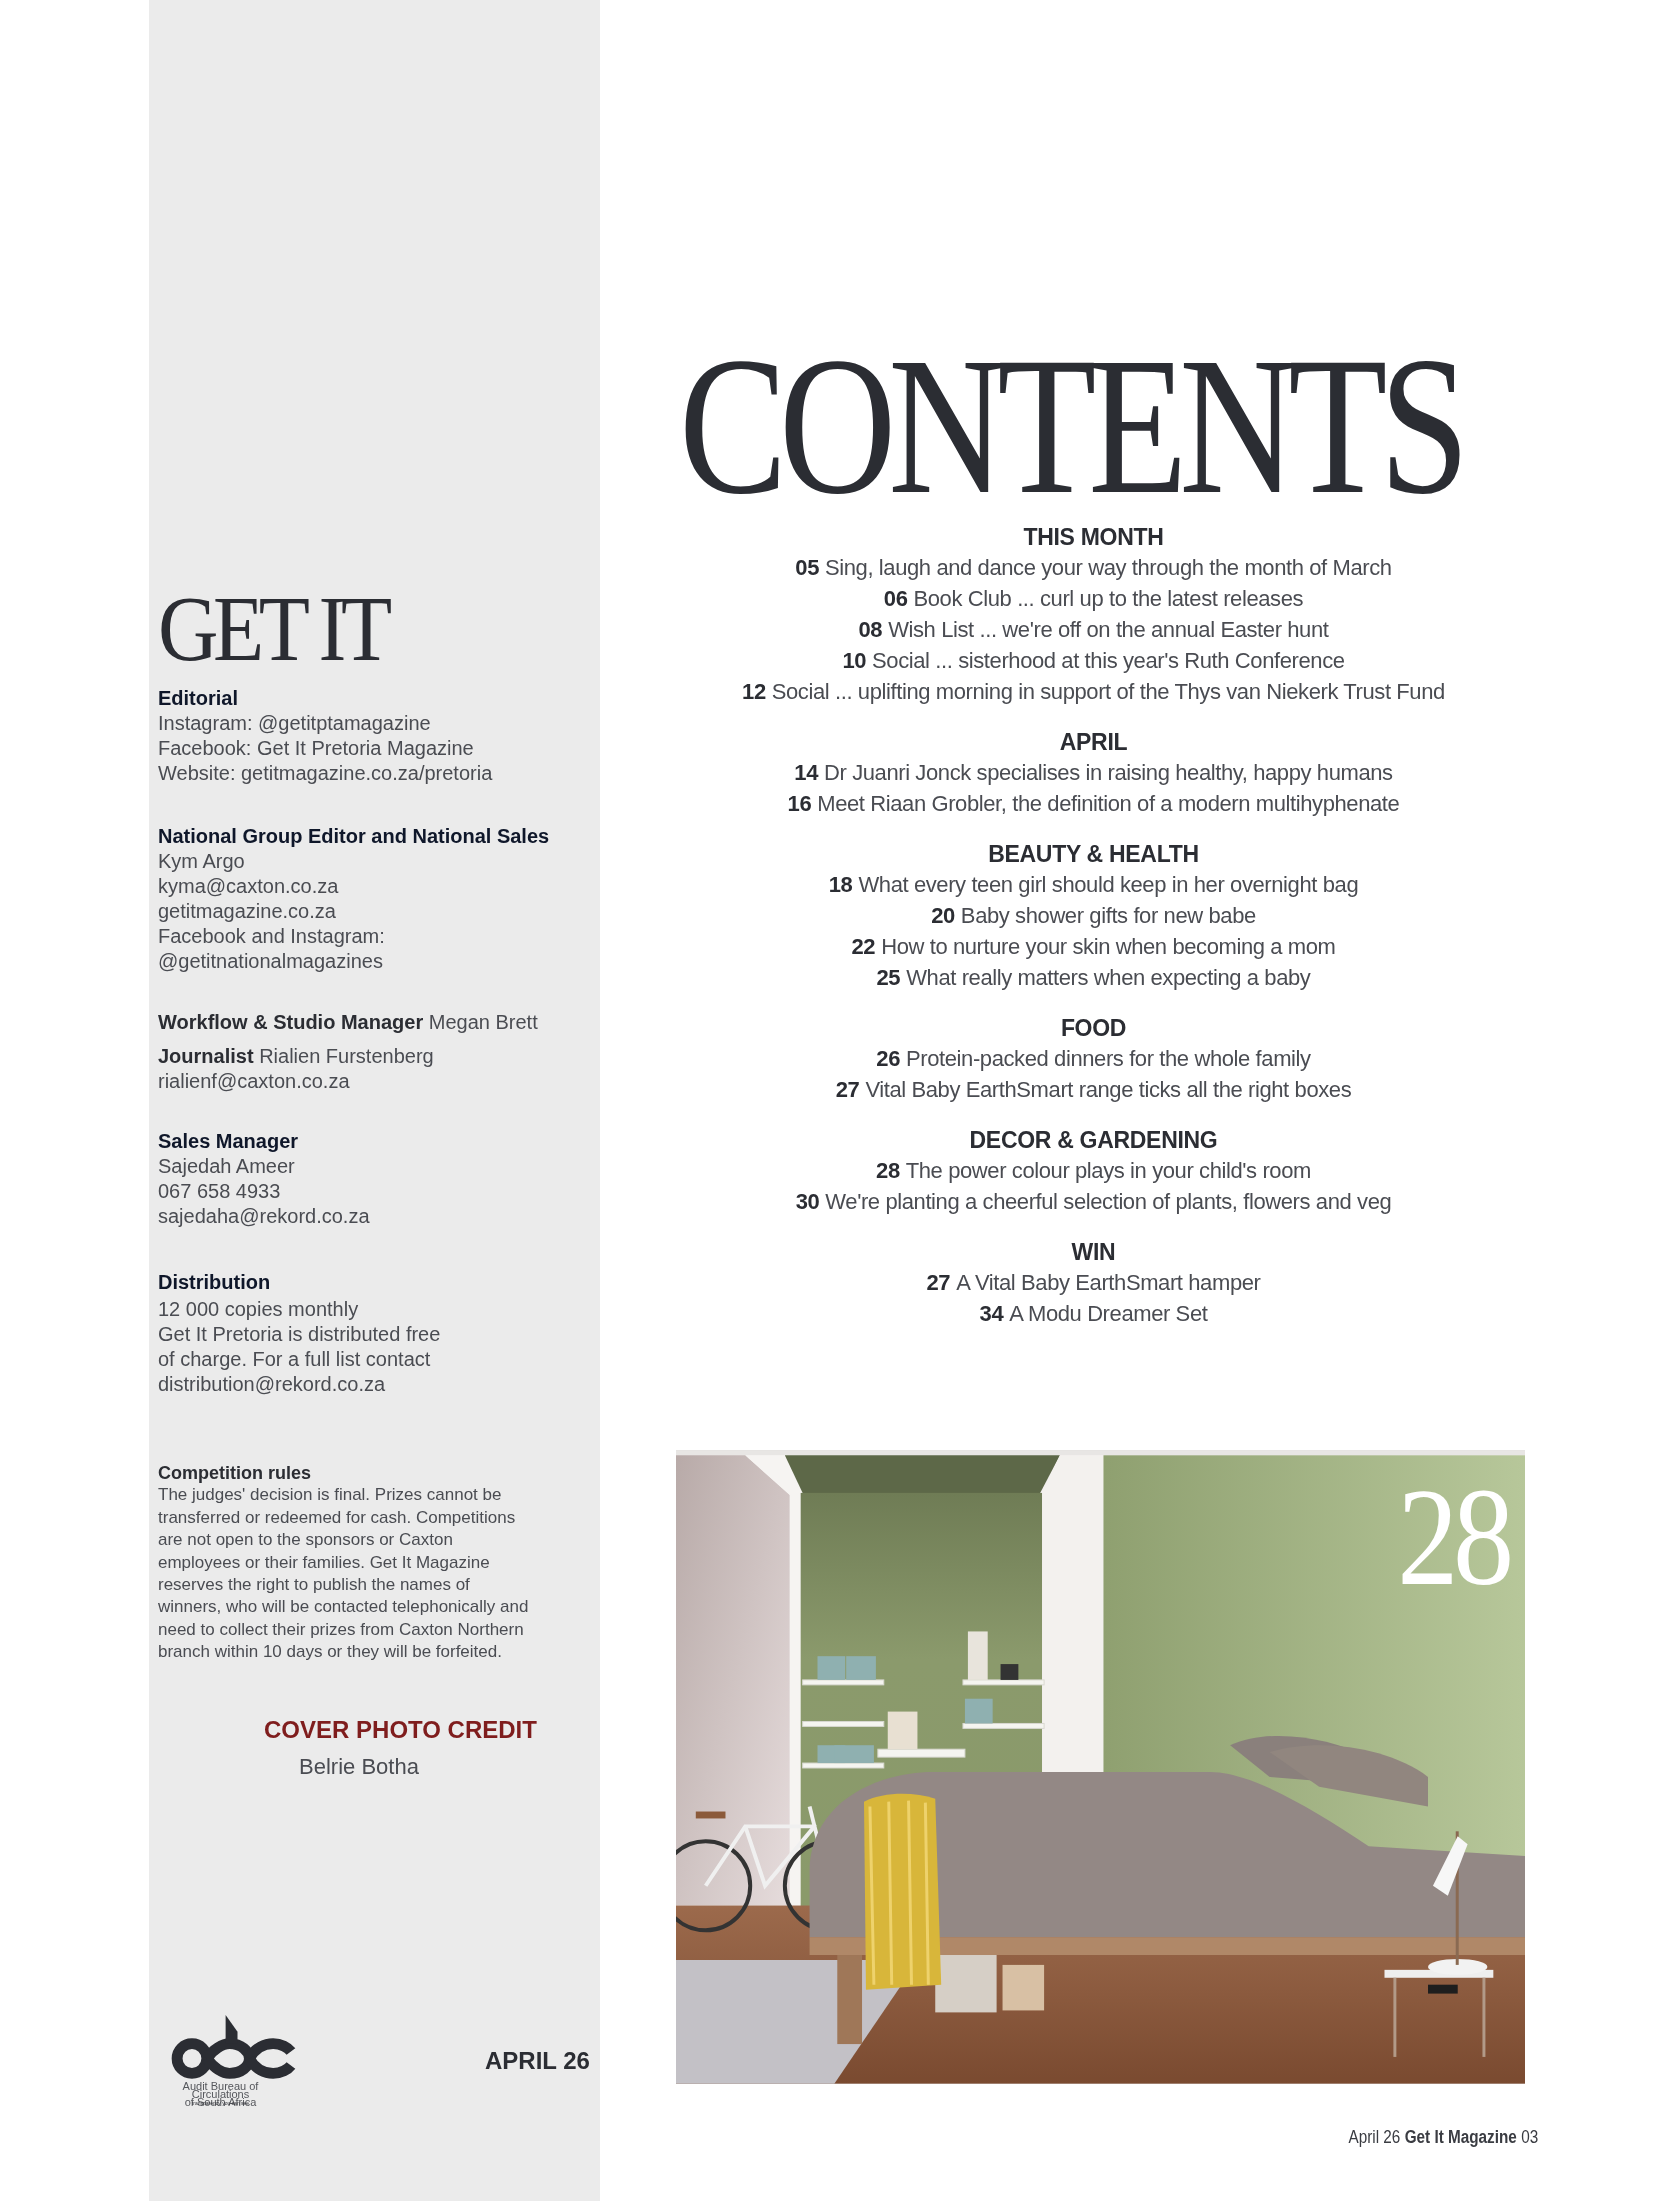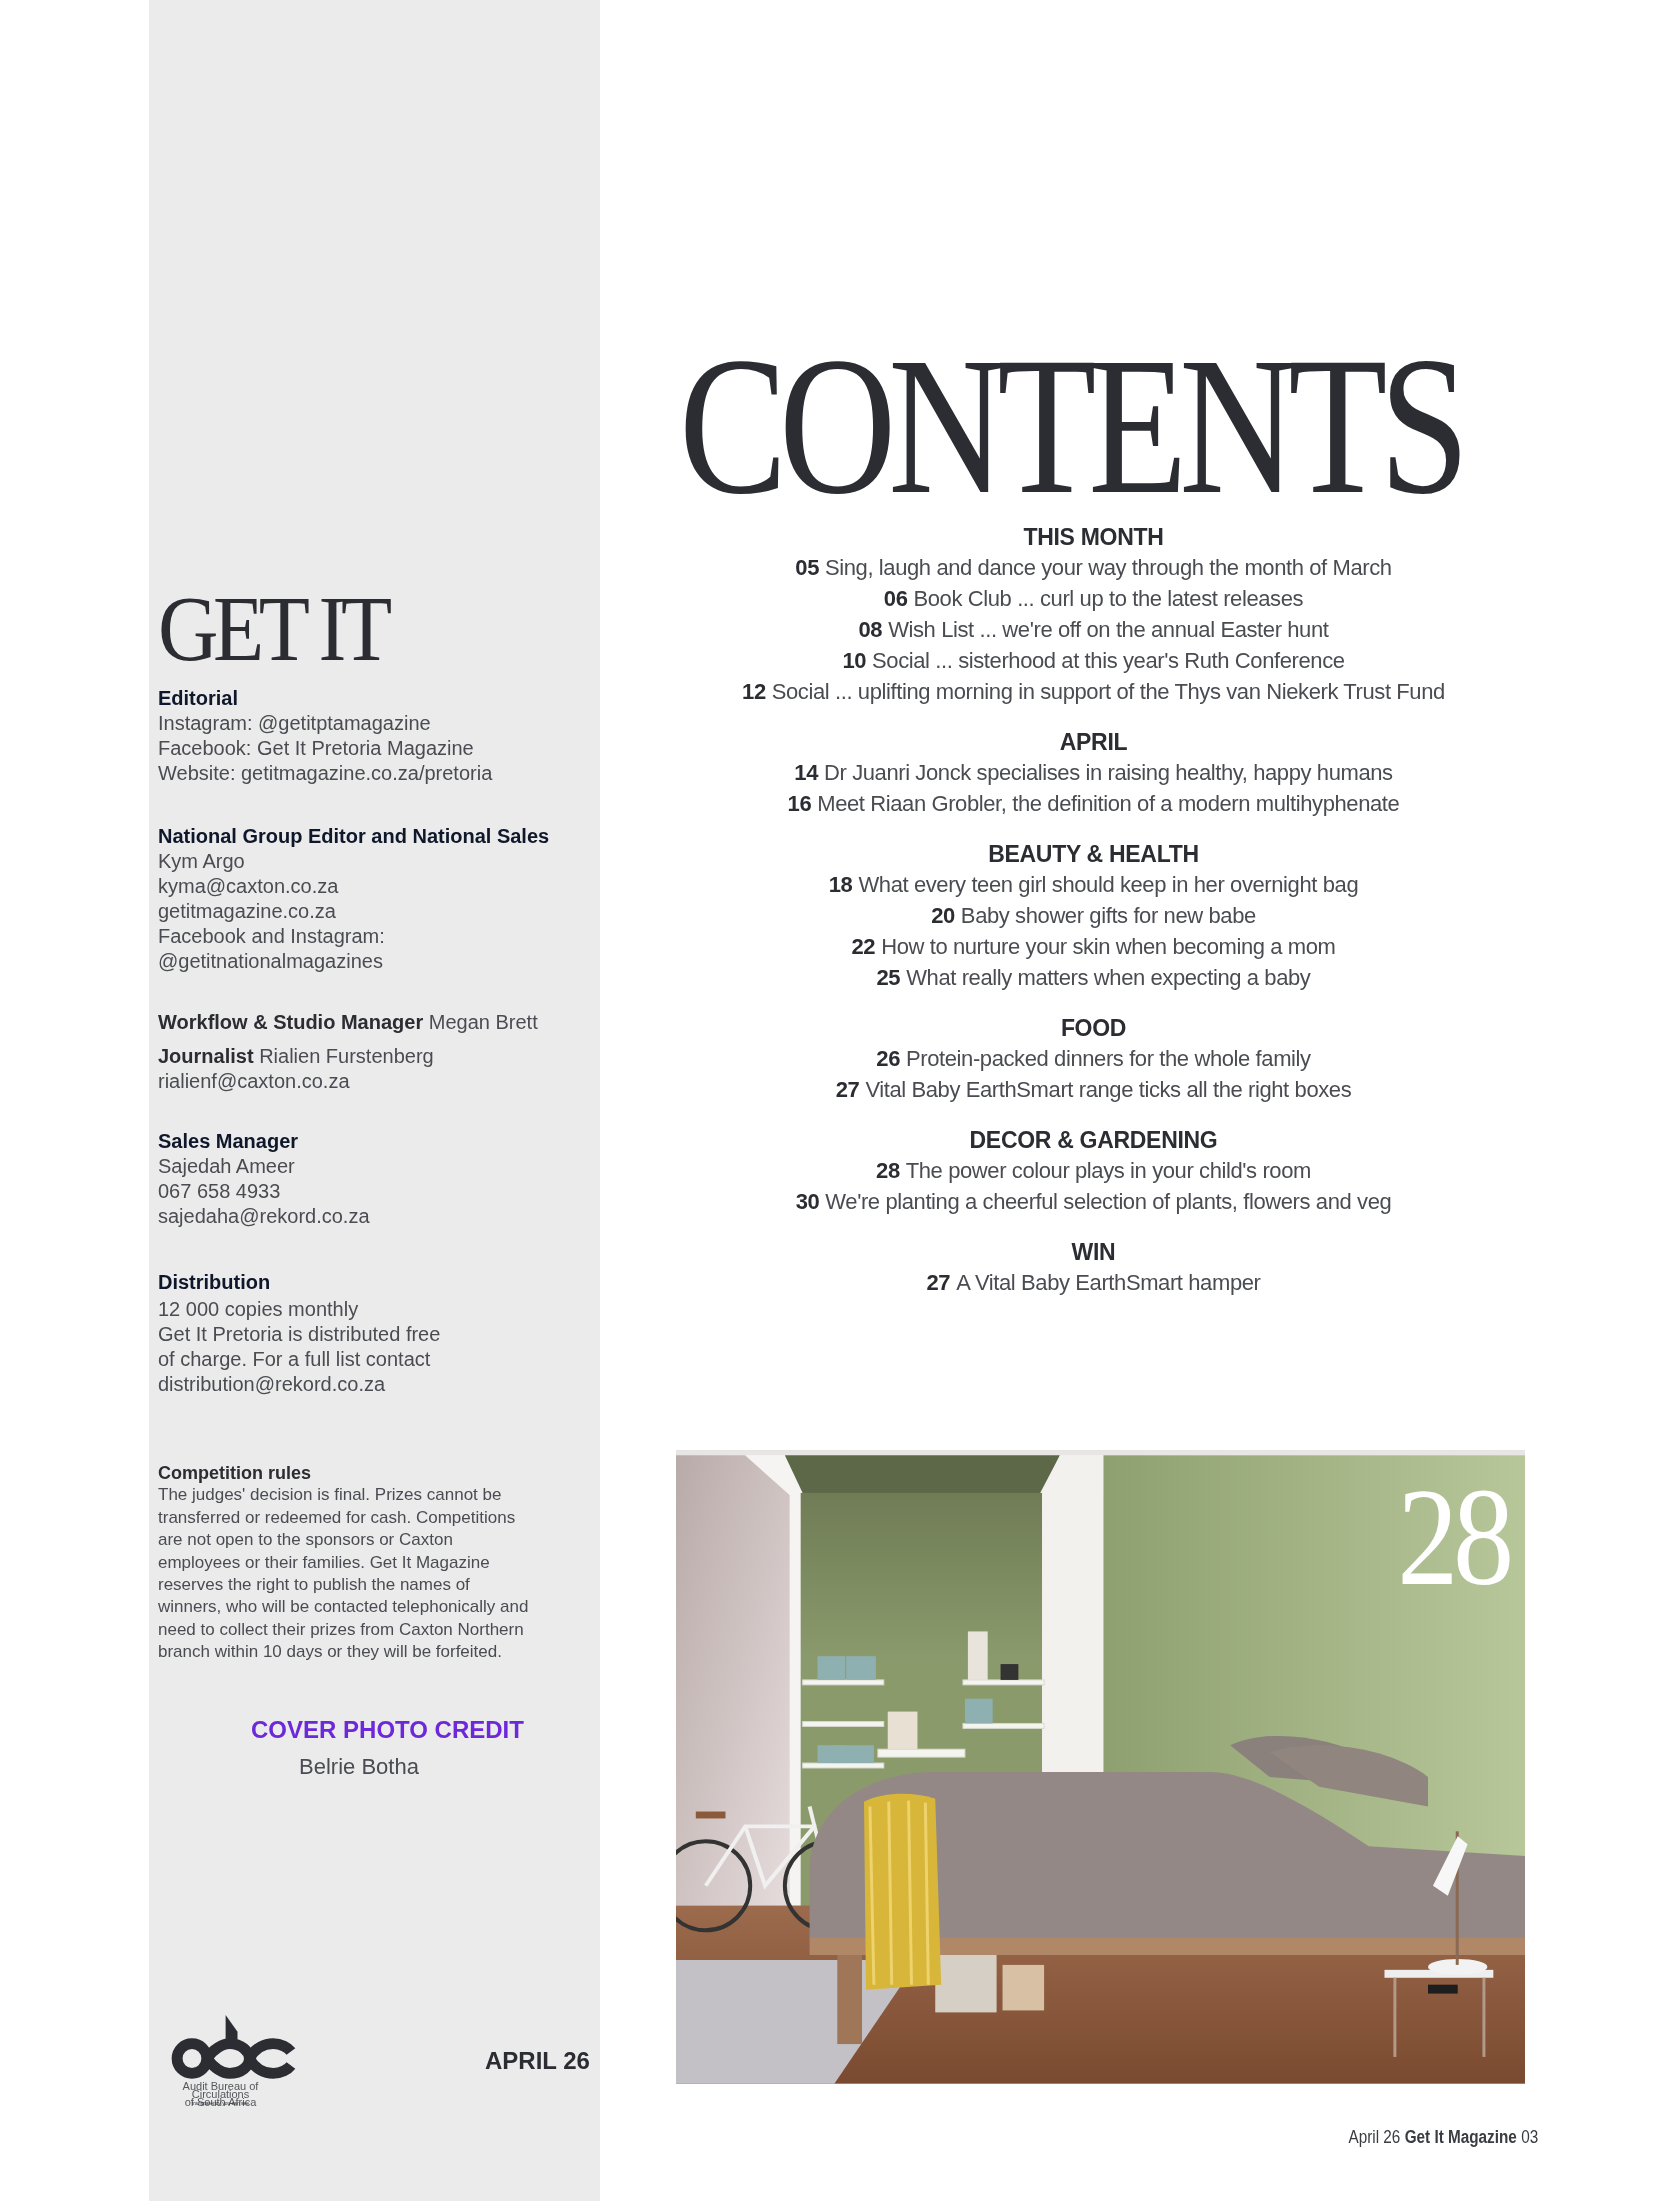--- a/index.html
+++ b/index.html
@@ -14,21 +14,21 @@
       position: absolute; left: 158px; top: 582px;
       font-family: "Liberation Serif", "DejaVu Serif", serif;
       font-size: 93px; letter-spacing: -6px; color: #2b2d33; line-height: 1;
       transform: scaleX(0.9); transform-origin: left top;
     }
     .side-text { position: absolute; left: 158px; width: 436px; font-size: 20px; line-height: 25px; color: #4a4c52; }
     .side-text .h { font-weight: bold; color: #0f172a; }
     .side-text .bold-inline { font-weight: bold; color: #2b2d33; }
     .comp { position: absolute; left: 158px; top: 1462px; width: 436px; font-size: 17px; line-height: 22.4px; color: #4a4c52; }
     .comp .h { font-weight: bold; color: #2b2d33; font-size: 18px; }
-    .credit-title { position: absolute; left: 137px; width: 501px; top: 1716px; text-align: center; font-size: 24px; font-weight: bold; color: #6d28d9; }
+    .credit-title { position: absolute; left: 150px; width: 501px; top: 1716px; text-align: center; font-size: 24px; font-weight: bold; color: #7f1d1d; }
     .credit-name { position: absolute; left: 149px; width: 420px; top: 1754px; text-align: center; font-size: 22px; color: #4a4c52; }
 
     .abc-logo { position: absolute; left: 168px; top: 2010px; width: 139px; height: 99px; }
     .abc-caption { position: absolute; left: 161px; top: 2082px; width: 119px; text-align: center; font-size: 11px; line-height: 8px; color: #55575c; }
     .abc-tag { position: absolute; left: 161px; top: 2100px; width: 119px; text-align: center; font-size: 5px; color: #2b2d33; }
     .issue { position: absolute; left: 485px; top: 2047px; font-size: 24px; font-weight: bold; color: #2b2d33; }
 
     .contents-title {
       position: absolute; left: 679px; top: 327px; width: 861px;
       font-family: "Liberation Serif", "DejaVu Serif", serif;
@@ -165,20 +165,21 @@
 
   <div class="toc-section">
     <div class="sec-title">DECOR &amp; GARDENING</div>
     <div class="entry"><span class="num">28</span><span>The power colour plays in your child's room</span></div>
     <div class="entry"><span class="num">30</span><span>We're planting a cheerful selection of plants, flowers and veg</span></div>
   </div>
 
   <div class="toc-section">
     <div class="sec-title">WIN</div>
     <div class="entry"><span class="num">27</span><span>A Vital Baby EarthSmart hamper</span></div>
+    <div class="entry"><span class="num">34</span><span>A Modu Dreamer Set</span></div>
   </div>
 </div>
 
 <div class="photo">
   <svg width="849" height="634" viewBox="0 0 858 640">
     <defs>
       <linearGradient id="pinkwall" x1="0" y1="0" x2="1" y2="1">
         <stop offset="0" stop-color="#b8aaa8"></stop>
           <stop offset="1" stop-color="#e6dcdc"></stop>
       </linearGradient>

